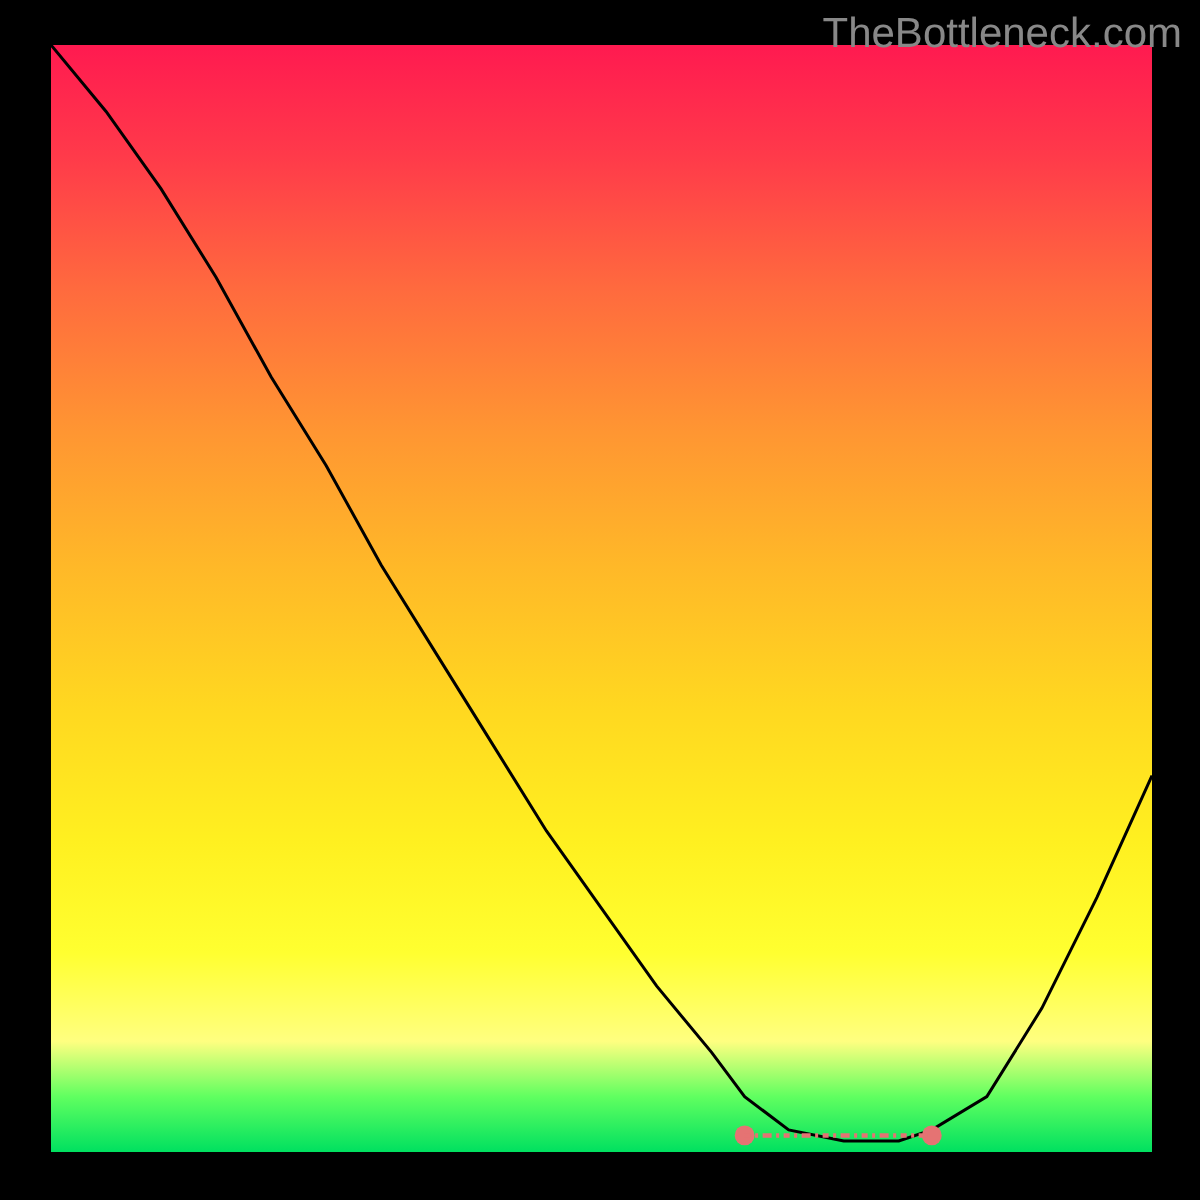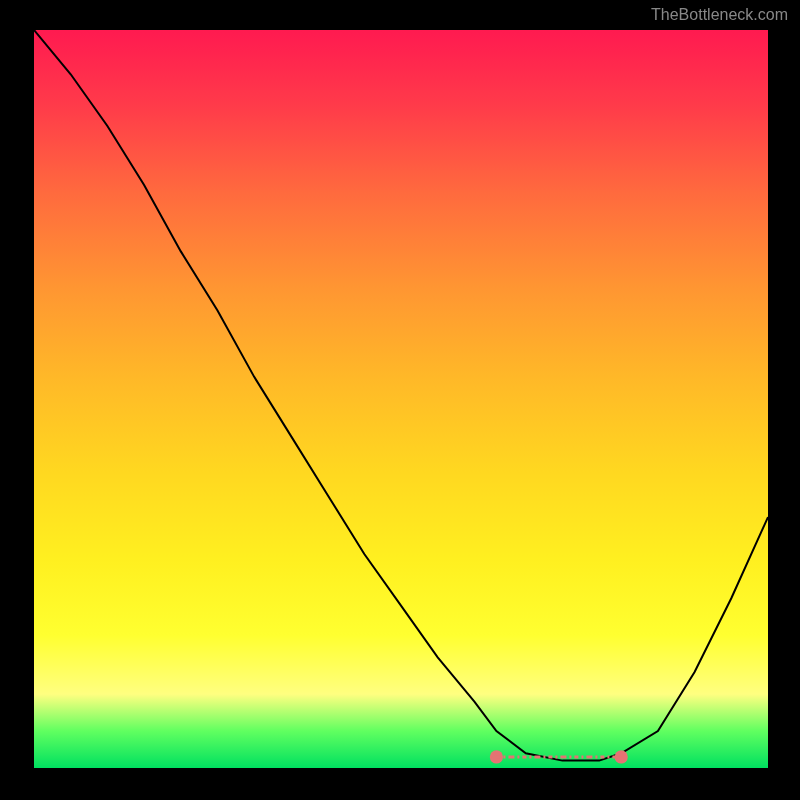--- a/index.html
+++ b/index.html
@@ -9,21 +9,21 @@
     width: 800px;
     height: 800px;
     position: relative;
     font-family: Arial, sans-serif;
   }
   .watermark {
     position: absolute;
     top: 6px;
     right: 12px;
     color: #888;
-    font-size: 16px;
+    font-size: 28px;
     font-weight: 500;
     z-index: 10;
   }
   .plot-area {
     position: absolute;
     left: 34px;
     top: 30px;
     width: 734px;
     height: 738px;
     overflow: hidden;

